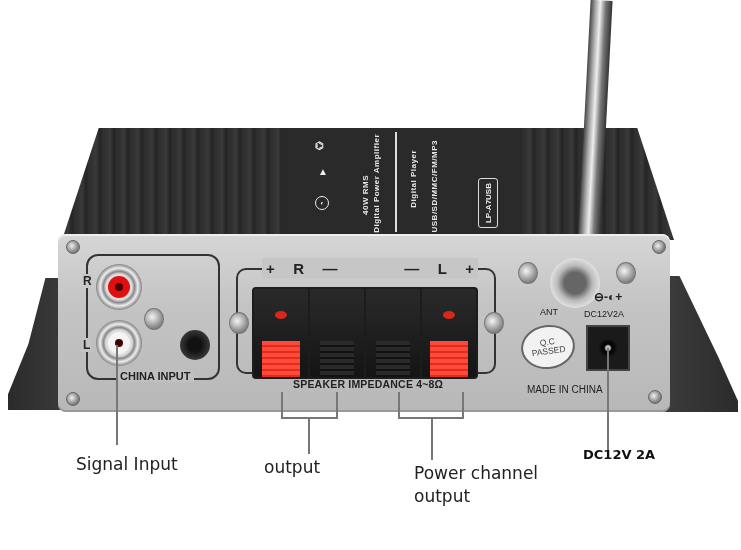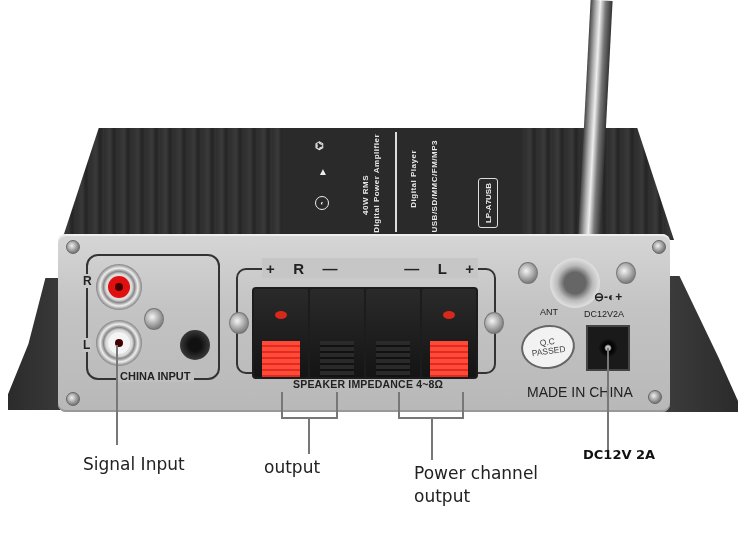--- a/index.html
+++ b/index.html
@@ -226,37 +226,37 @@
 <div class="abs screw-big" style="left:616px; top:262px;"></div>
 <div class="abs ant-ring"></div>
 <div class="abs polarity" style="left:594px; top:290px;">⊖-◐+</div>
 <div class="abs small-label" style="left:540px; top:307px;">ANT</div>
 <div class="abs small-label" style="left:584px; top:309px;">DC12V2A</div>
 <div class="abs qc-badge">
   <span>Q.C</span>
   <span>PASSED</span>
 </div>
 <div class="abs dc-socket"></div>
-<div class="abs small-label" style="left:527px; top:384px; font-size:14px;">MADE IN CHINA</div>
+<div class="abs small-label" style="left:527px; top:384px; font-size:10px;">MADE IN CHINA</div>
 
 <div class="abs line" style="left:116px; top:345px; width:2px; height:100px;"></div>
 
 <div class="abs line" style="left:281px; top:392px; width:2px; height:26px;"></div>
 <div class="abs line" style="left:336px; top:392px; width:2px; height:26px;"></div>
 <div class="abs line" style="left:281px; top:417px; width:57px; height:2px;"></div>
 <div class="abs line" style="left:308px; top:418px; width:2px; height:36px;"></div>
 
 <div class="abs line" style="left:398px; top:392px; width:2px; height:26px;"></div>
 <div class="abs line" style="left:462px; top:392px; width:2px; height:26px;"></div>
 <div class="abs line" style="left:398px; top:417px; width:66px; height:2px;"></div>
 <div class="abs line" style="left:431px; top:418px; width:2px; height:42px;"></div>
 
 <div class="abs line" style="left:607px; top:348px; width:2px; height:104px;"></div>
 
-<div class="abs callout-text" style="left:83px; top:453px;">Signal Input</div>
+<div class="abs callout-text" style="left:76px; top:453px;">Signal Input</div>
 <div class="abs callout-text" style="left:264px; top:456px;">
   <div>output</div>
 </div>
 <div class="abs callout-text" style="left:414px; top:462px;">
   <div>Power channel</div>
   <div>output</div>
 </div>
 <div class="abs callout-bold" style="left:583px; top:447px;">DC12V 2A</div>
 
 </body></html>

